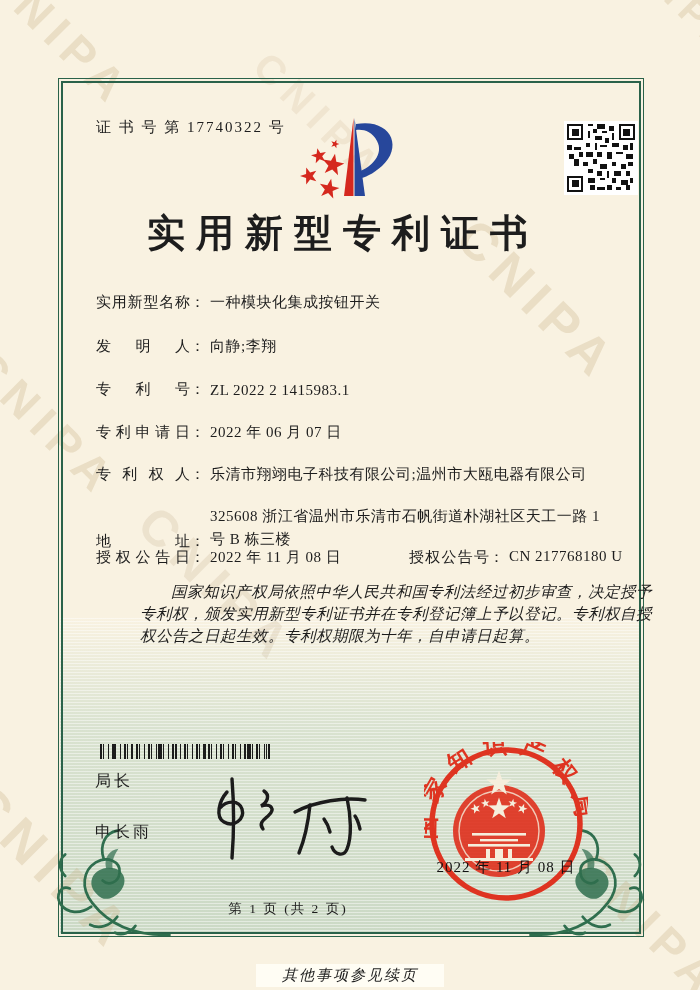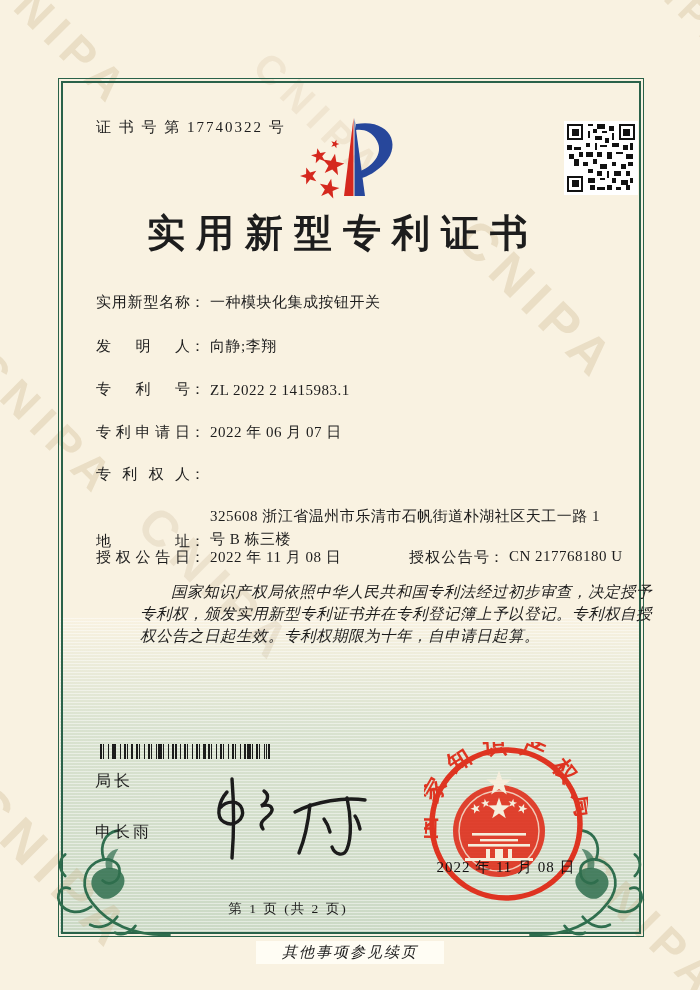--- a/index.html
+++ b/index.html
@@ -42,21 +42,21 @@
              repeating-linear-gradient(90deg,transparent 0 13px,#1c1c1c 13px 16px,transparent 16px 31px,#1c1c1c 31px 32px,transparent 32px 45px);}
   .sig-title{position:absolute;left:95px;top:771px;font-size:16px;letter-spacing:3px;}
   .sig-name{position:absolute;left:95px;top:822px;font-size:16px;letter-spacing:3px;}
   .signature{position:absolute;left:198px;top:763px;}
   .seal{position:absolute;left:424px;top:742px;width:164px;height:164px;opacity:.95;}
   .seal-date{position:absolute;left:430px;top:858px;width:152px;text-align:center;
              font-size:15px;letter-spacing:1px;color:#111;z-index:6;}
   .pageinfo{position:absolute;left:0;top:900px;width:576px;text-align:center;font-size:13.5px;letter-spacing:2px;}
   .note{position:absolute;left:0;top:941px;width:700px;text-align:center;}
   .note span{display:inline-block;background:#fffdf4;padding:2px 26px;font-size:15px;
-             font-style:italic;letter-spacing:2px;}
+             font-style:italic;letter-spacing:2px;margin-top:23px;}
 </style>
 </head>
 <body>
 
 <div class="page">
 
   <div class="wm" style="left:-34px;top:6px;">CNIPA</div>
   <div class="wm" style="left:236px;top:96px;font-size:40px;color:rgba(198,174,134,.18);">CNIPA</div>
   <div class="wm" style="left:436px;top:270px;font-size:52px;">CNIPA</div>
   <div class="wm" style="left:-48px;top:396px;">CNIPA</div>
@@ -196,20 +196,21 @@
       <span class="val">ZL 2022 2 1415983.1</span>
     </div>
     <div class="row" style="top:423px;">
       <span class="lbl">专利申请日</span>
         <span class="colon">：</span>
       <span class="val">2022 年 06 月 07 日</span>
     </div>
     <div class="row" style="top:465px;">
       <span class="lbl">专利权人</span>
         <span class="colon">：</span>
+      <span class="val">乐清市翔翊电子科技有限公司;温州市大瓯电器有限公司</span>
     </div>
     <div class="row" style="top:505px;">
       <span class="lbl">地址</span>
         <span class="colon">：</span>
       <span class="val addr">325608 浙江省温州市乐清市石帆街道朴湖社区天工一路 1 号 B 栋三楼</span>
     </div>
     <div class="row" style="top:548px;">
       <span class="lbl">授权公告日</span>
         <span class="colon">：</span>
       <span class="val">2022 年 11 月 08 日</span>

